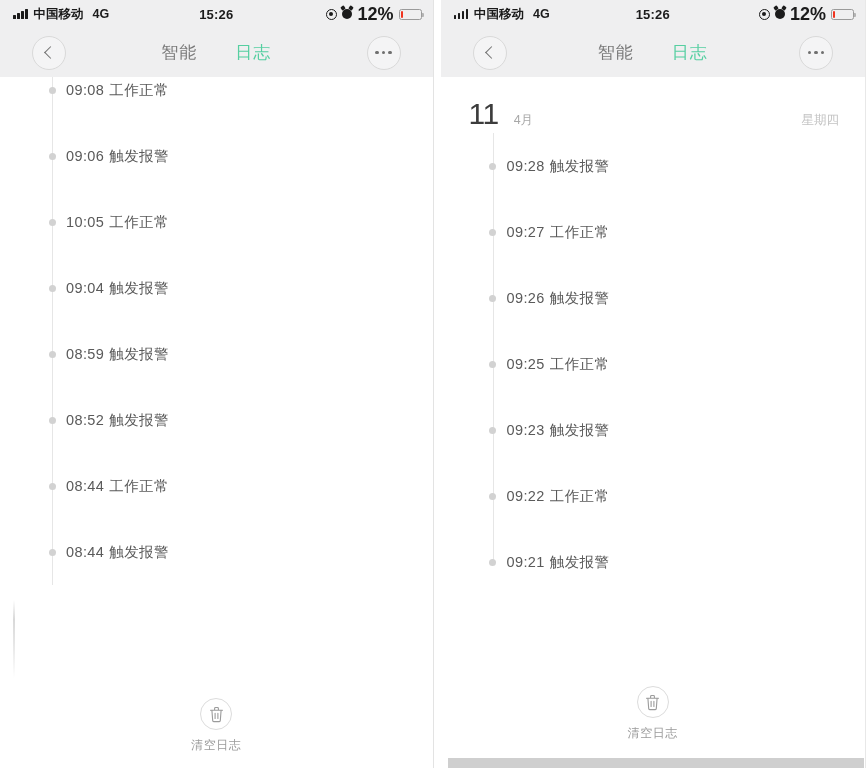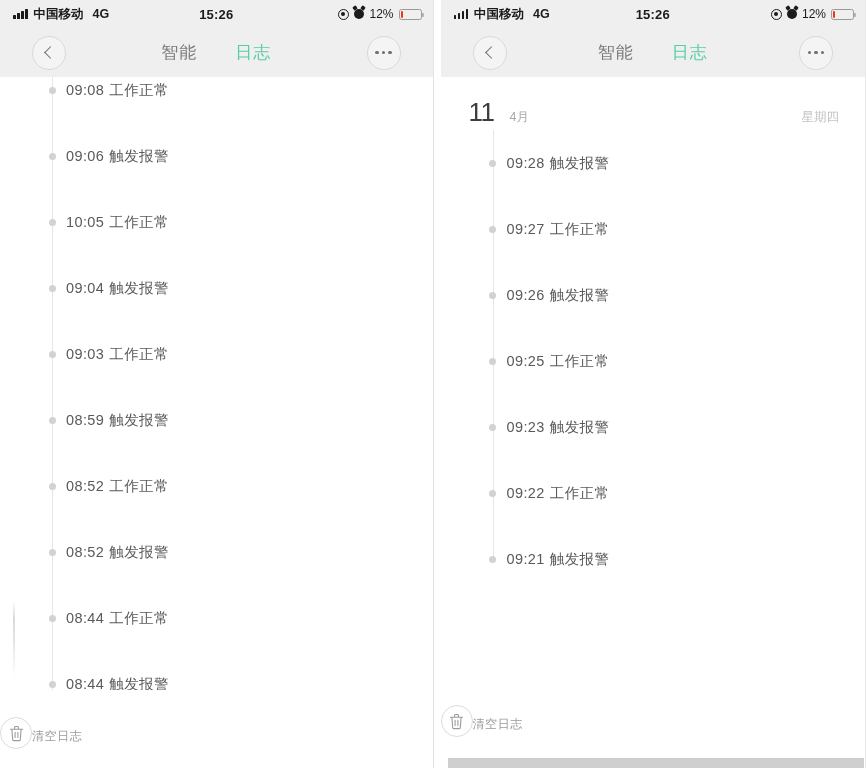--- a/index.html
+++ b/index.html
@@ -111,21 +111,21 @@
     content: "";
     position: absolute;
     top: -3px;
     width: 4px; height: 4px;
     background: #1b1b1b;
     border-radius: 1px;
     transform: rotate(-35deg);
   }
   .ic-alarm::before { left: -1px; }
   .ic-alarm::after  { right: -1px; transform: rotate(35deg); }
-  .batt-pct { font-size: 12px; font-weight: normal; }
+  .batt-pct { font-size: 18px; font-weight: bold; }
   .batt {
     width: 23px; height: 11px;
     border: 1.2px solid #9a9a9a;
     border-radius: 2.5px;
     position: relative;
     box-sizing: border-box;
     padding: 1px;
   }
   .batt::after {
     content: "";
@@ -203,21 +203,21 @@
     position: relative;
     background: #ffffff;
     overflow: hidden;
   }
   .date-head {
     display: flex;
     align-items: baseline;
     padding: 22px 26px 4px 28px;
   }
   .d-day {
-    font-size: 26px;
+    font-size: 30px;
     color: #3c3c3c;
     font-weight: normal;
     letter-spacing: -0.5px;
     line-height: 1;
   }
   .d-month {
     font-size: 12.5px;
     color: #a8a8a8;
     margin-left: 15px;
   }
@@ -271,21 +271,21 @@
   .panel-right .timeline { padding-left: 52px; }
   .panel-right .tl-line { left: 52px; }
 
   
   .bottombar {
     position: absolute;
     left: 0; right: 0; bottom: 0;
     height: 78px;
     background: #ffffff;
     display: flex;
-    flex-direction: row;
+    flex-direction: column;
     align-items: center;
     justify-content: flex-start;
     padding-top: 8px;
     box-sizing: border-box;
   }
   .panel-right .bottombar { bottom: 12px; }
   .trash-btn {
     width: 32px; height: 32px;
     border-radius: 50%;
     border: 1px solid #dcdcdc;
@@ -381,29 +381,21 @@
             <div class="tl-item">
               <span class="tl-dot"></span>
               <span class="tl-text"><span class="t-time">10:05</span><span class="t-event">工作正常</span></span>
             </div>
             <div class="tl-item">
               <span class="tl-dot"></span>
               <span class="tl-text"><span class="t-time">09:04</span><span class="t-event">触发报警</span></span>
             </div>
             <div class="tl-item">
               <span class="tl-dot"></span>
-              <span class="tl-text"><span class="t-time">09:03</span><span class="t-event">工作正常</span></span>
-            </div>
-            <div class="tl-item">
-              <span class="tl-dot"></span>
               <span class="tl-text"><span class="t-time">08:59</span><span class="t-event">触发报警</span></span>
-            </div>
-            <div class="tl-item">
-              <span class="tl-dot"></span>
-              <span class="tl-text"><span class="t-time">08:52</span><span class="t-event">工作正常</span></span>
             </div>
             <div class="tl-item">
               <span class="tl-dot"></span>
               <span class="tl-text"><span class="t-time">08:52</span><span class="t-event">触发报警</span></span>
             </div>
             <div class="tl-item">
               <span class="tl-dot"></span>
               <span class="tl-text"><span class="t-time">08:44</span><span class="t-event">工作正常</span></span>
             </div>
             <div class="tl-item">

